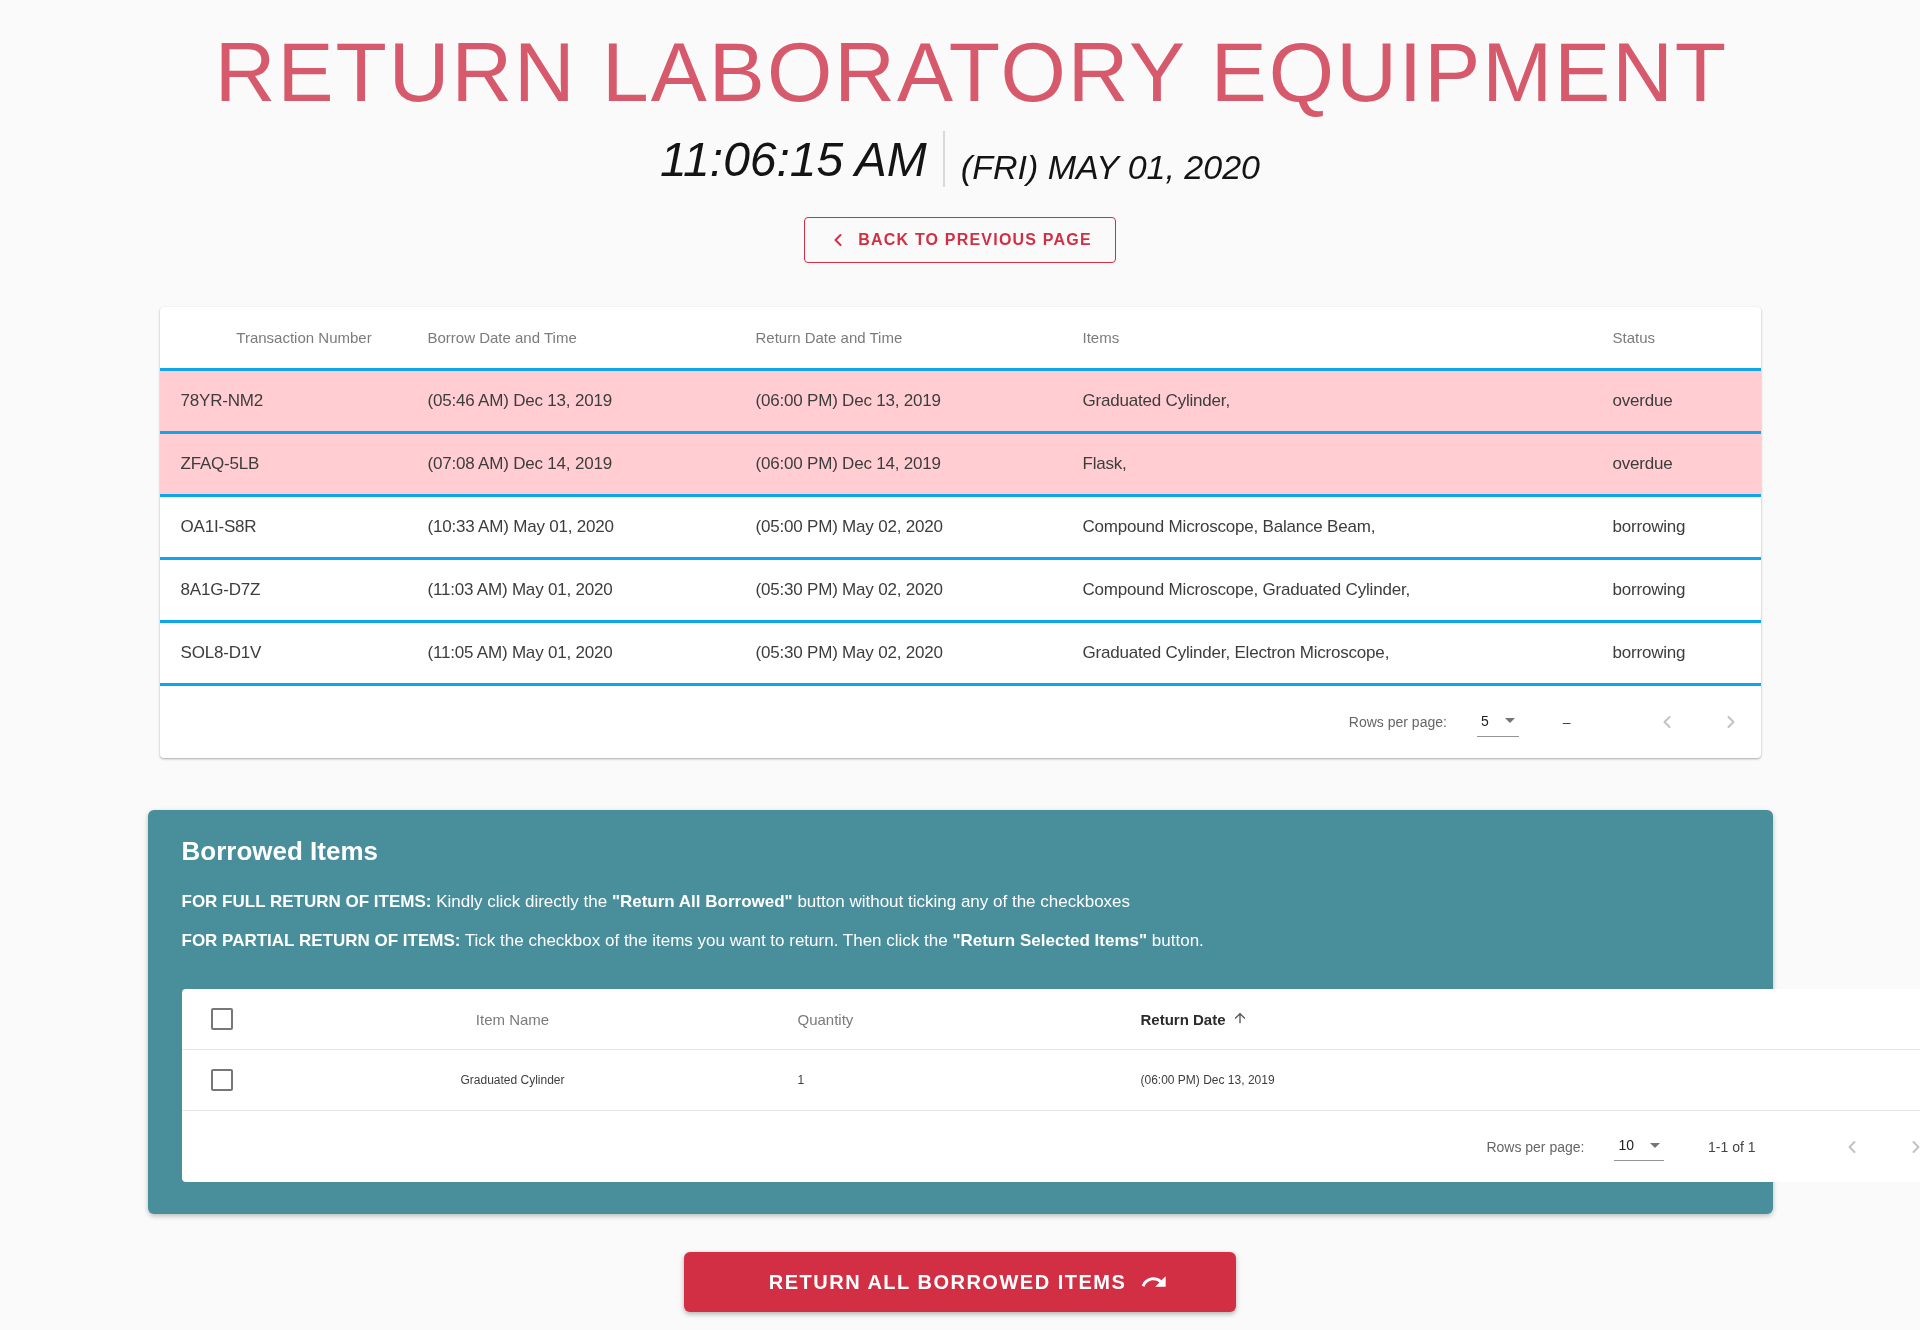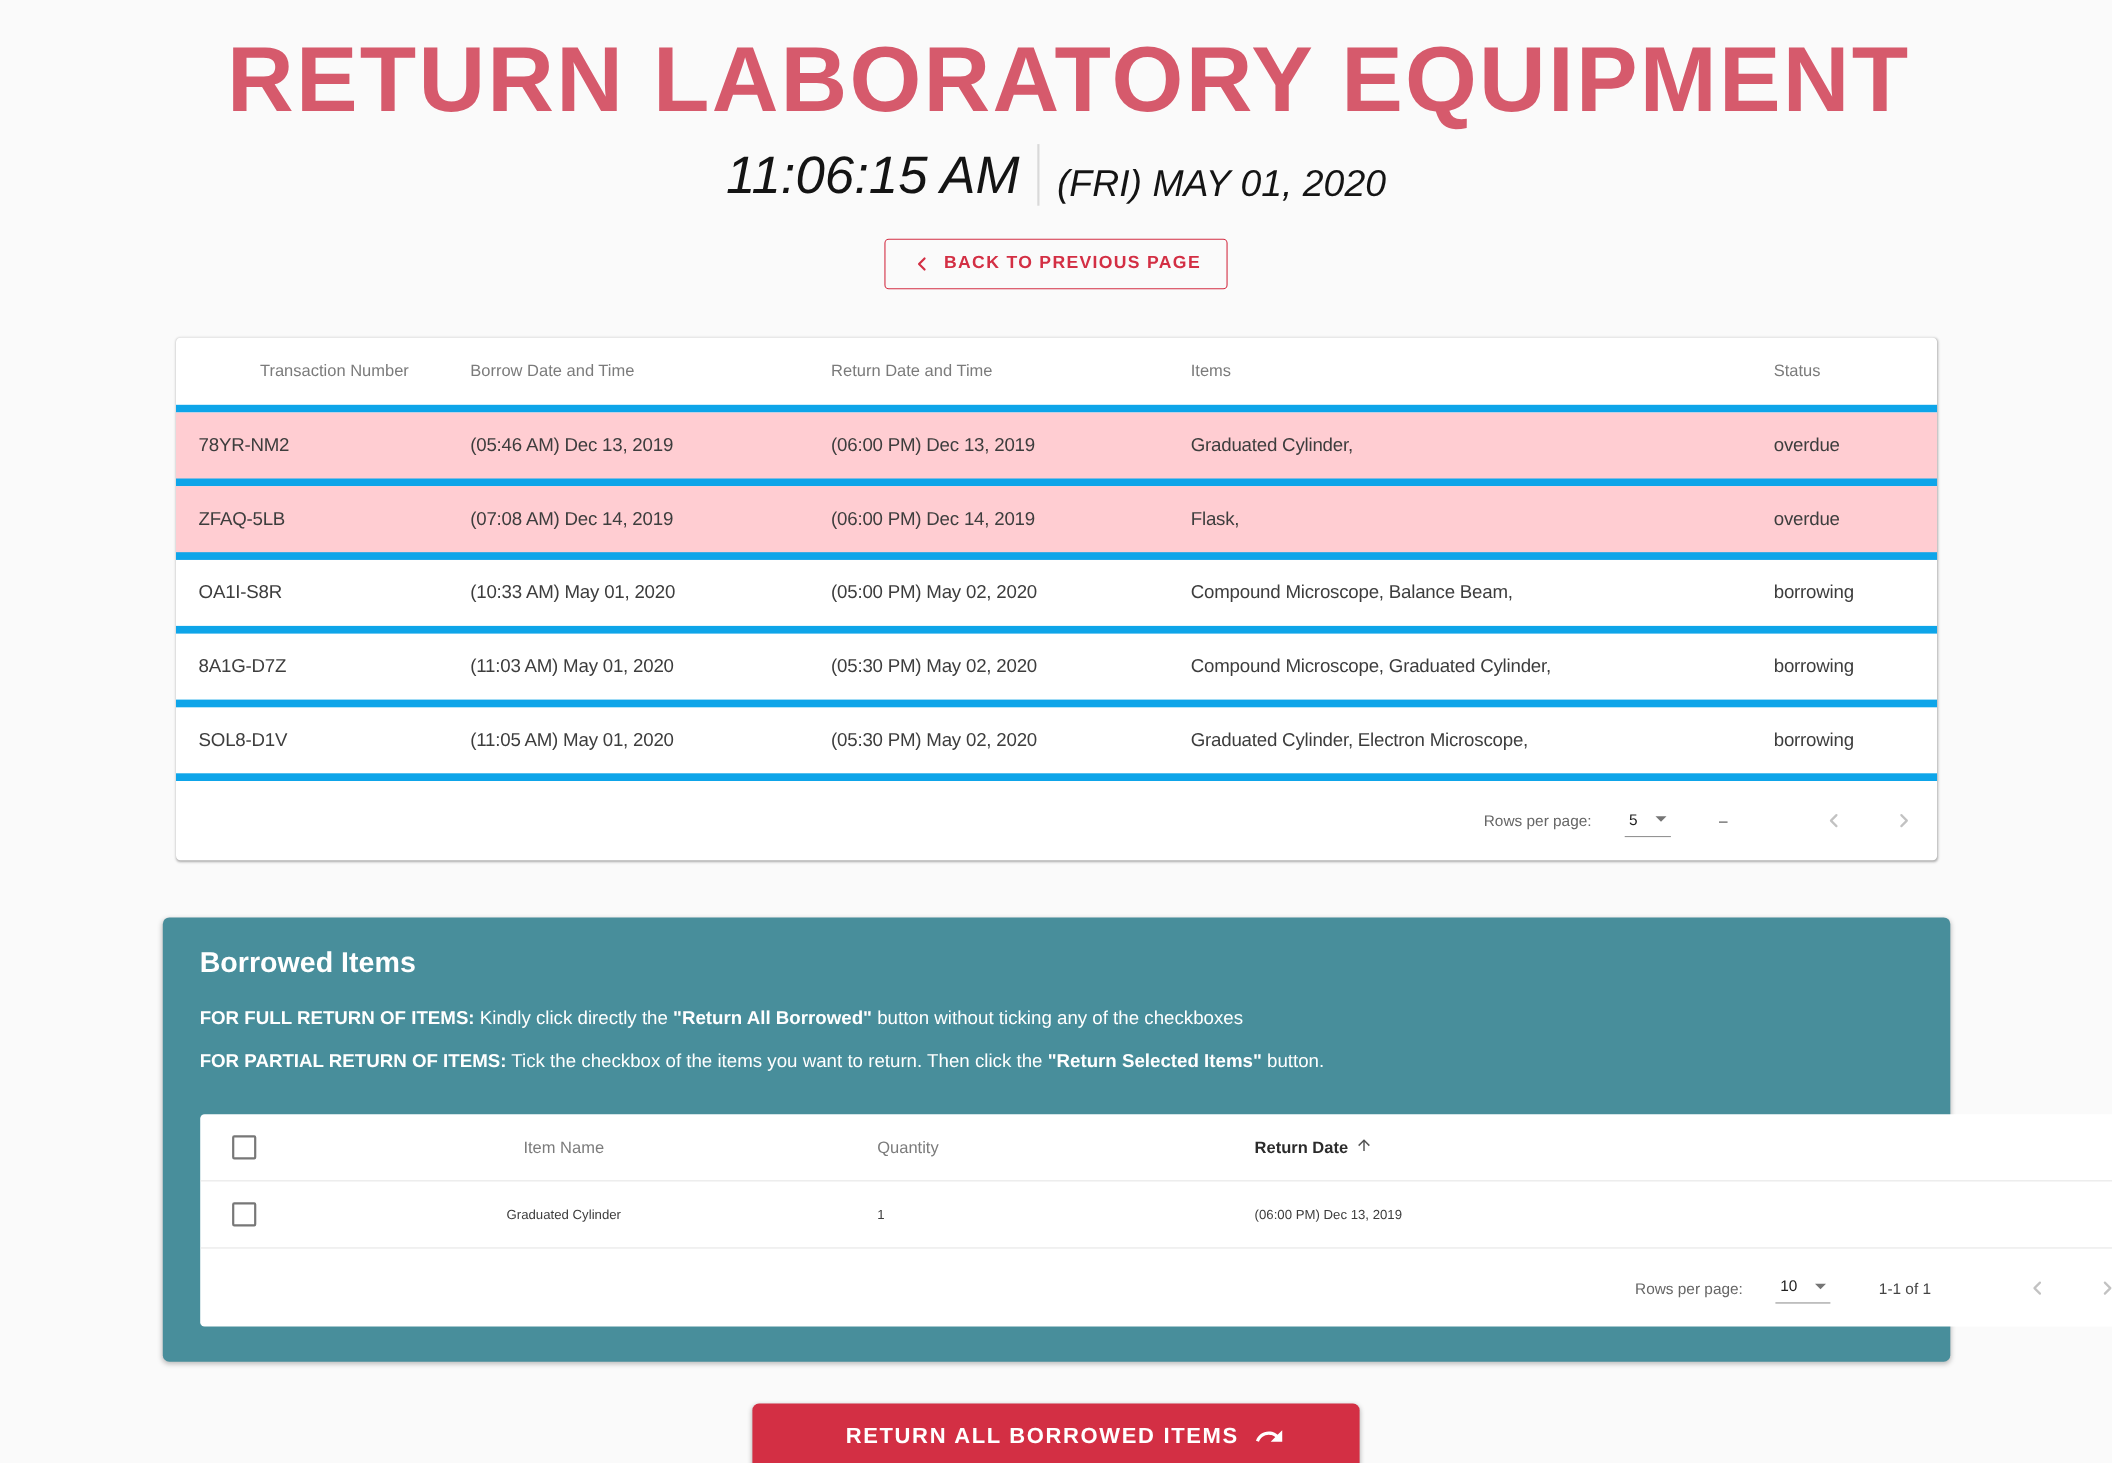--- a/index.html
+++ b/index.html
@@ -6,21 +6,21 @@
   body {
     width:1920px; height:1330px;
     background:#fafafa;
     font-family:"Liberation Sans", sans-serif;
     overflow:hidden;
   }
   .page-title {
     margin:24px 0 0;
     text-align:center;
     font-size:84px;
-    font-weight:bold;
+    font-weight:normal;
     letter-spacing:2px;
     color:var(--title-pink,#d65a6c);
     padding-left:23px;
   }
   .datetime-row {
     margin-top:10px;
     display:flex; justify-content:center; align-items:flex-end;
     font-style:italic; color:#141414;
   }
   .clock { font-size:48px; }
@@ -45,21 +45,21 @@
     background:#fff; border-radius:4px;
     box-shadow:0 1px 3px rgba(0,0,0,.14), 0 1px 2px rgba(0,0,0,.20);
     overflow:hidden;
   }
   .trow {
     display:grid;
     grid-template-columns:247px 328px 327px 530px 148px;
     padding-left:21px;
     align-items:center;
     height:60px;
-    border-bottom:7px solid #0ea5e9;
+    border-bottom:3px solid #0ea5e9;
     font-size:17px; color:#3d3d3d;
     letter-spacing:-0.2px;
   }
   .trow.theader { height:61px; font-size:15px; color:#7b7b7b; letter-spacing:0; }
   .trow.theader .c1 { text-align:center; }
   .trow.overdue { background:var(--overdue-row-pink,#ffcdd2); }
 
   .t-footer {
     height:72px;
     display:flex; align-items:center; justify-content:flex-end;

